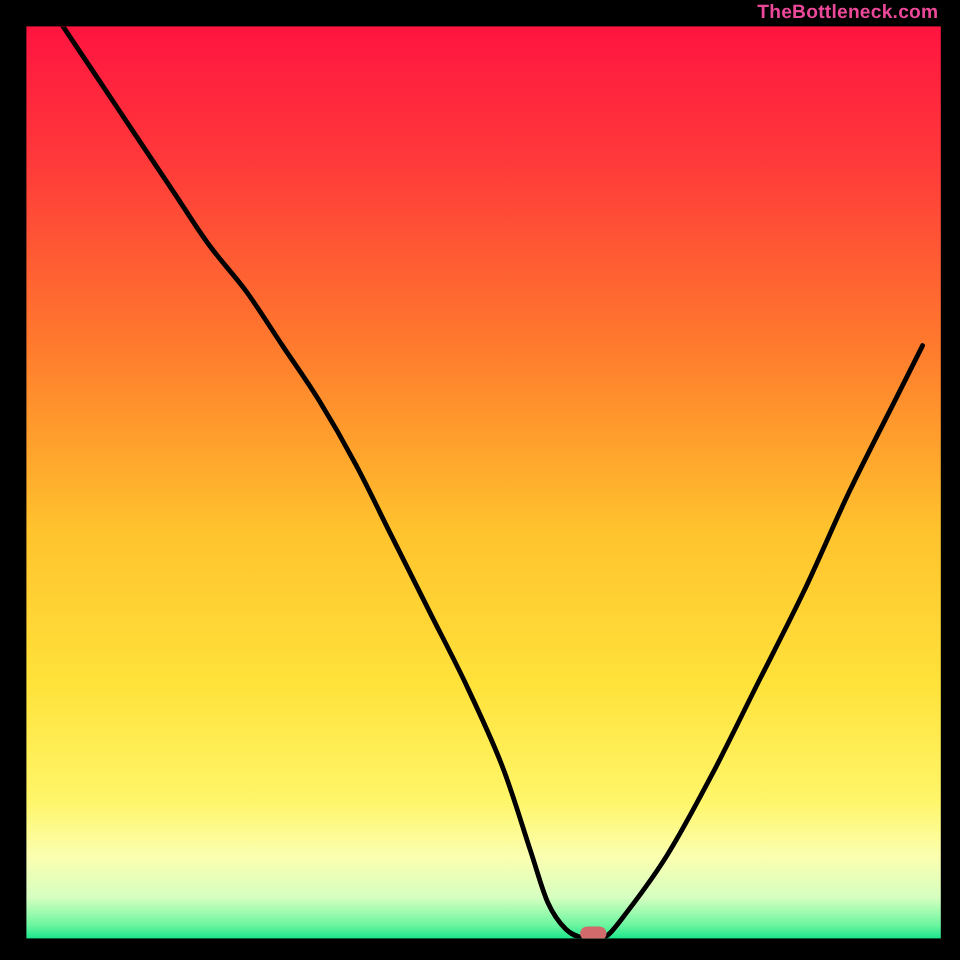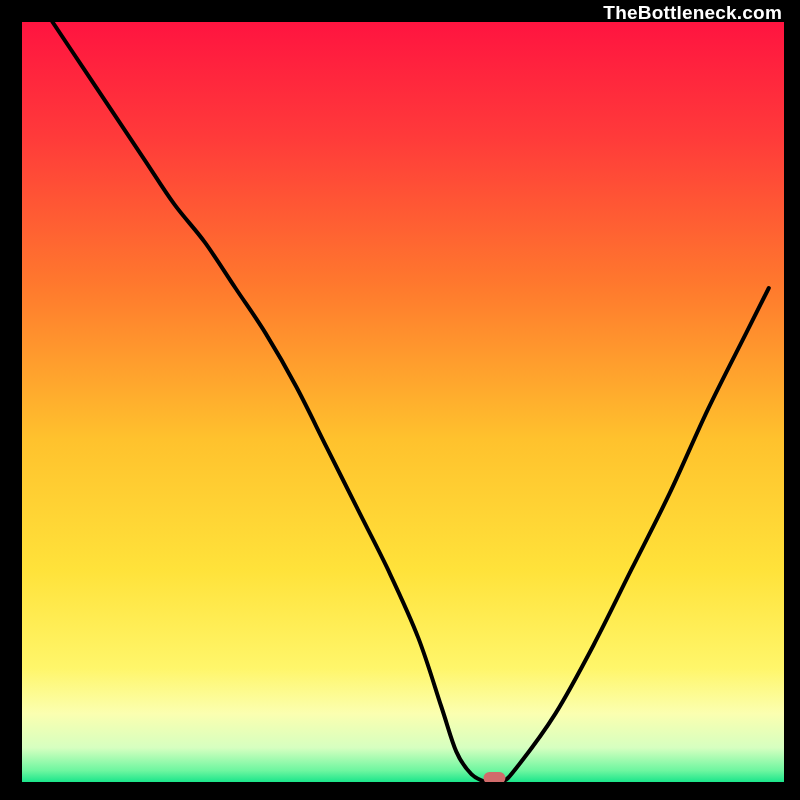--- a/index.html
+++ b/index.html
@@ -13,22 +13,22 @@
   }
   .chart-container {
     position: relative;
     width: 800px;
     height: 800px;
   }
   .watermark {
     position: absolute;
     top: 2px;
     right: 18px;
-    color: #ffffff;
-    font-size: 19px;
+    color: #ec4899;
+    font-size: 16px;
     font-weight: 600;
     letter-spacing: 0.2px;
     z-index: 10;
     user-select: none;
   }
   svg {
     display: block;
   }
 </style>
 </head>

